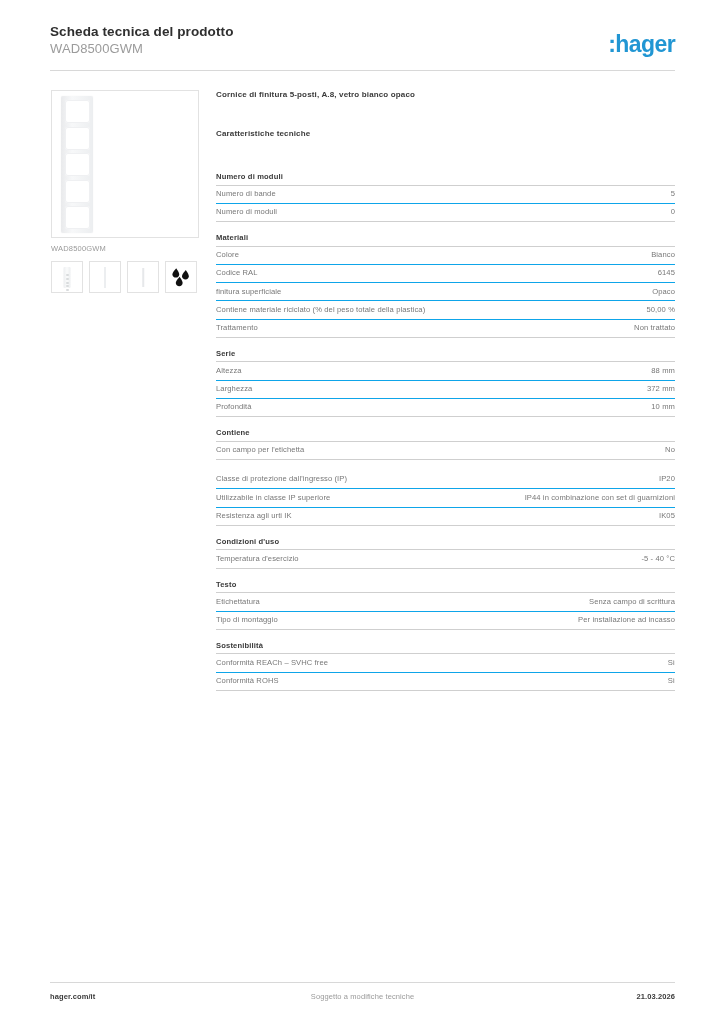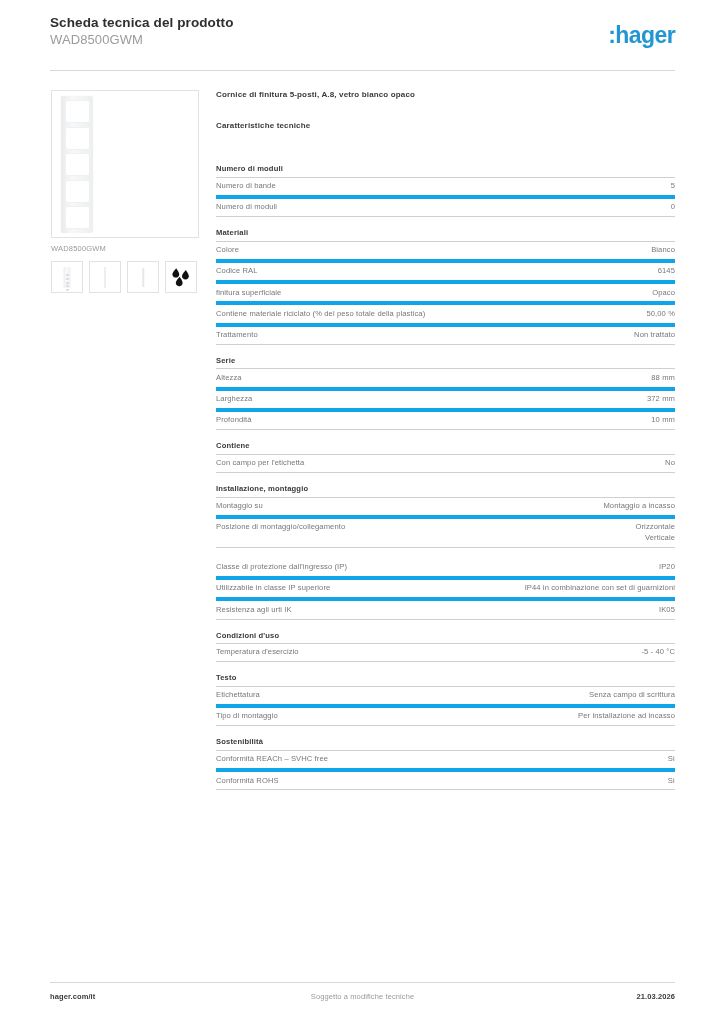--- a/index.html
+++ b/index.html
@@ -20,21 +20,21 @@
     position: relative;
     width: 724px;
     height: 1024px;
     box-sizing: border-box;
   }
 
   
   .header {
     position: absolute;
     left: 50px;
-    top: 14px;
+    top: 23px;
     width: 625px;
     height: 50px;
   }
   .header-title {
     font-size: 13.5px;
     font-weight: bold;
     color: #2f2f2f;
     letter-spacing: 0.1px;
     line-height: 17px;
   }
@@ -187,21 +187,21 @@
     position: absolute;
     left: 216px;
     top: 90px;
     width: 459px;
   }
   .product-desc {
     font-size: 8px;
     font-weight: bold;
     color: #3a3a3a;
     letter-spacing: 0.15px;
-    margin-bottom: 22px;
+    margin-bottom: 30px;
   }
   .specs-title {
     font-size: 8px;
     font-weight: bold;
     color: #3a3a3a;
     letter-spacing: 0.15px;
     margin-bottom: 34px;
   }
   .group {
     margin-bottom: 11px;
@@ -215,21 +215,21 @@
     border-bottom: 1px solid #cfcfcf;
   }
   .row {
     display: flex;
     justify-content: space-between;
     align-items: flex-start;
     font-size: 7.6px;
     color: #777777;
     letter-spacing: 0.1px;
     padding: 3.4px 0 3.4px 0;
-    border-bottom: 4px solid #0ea5e9;
+    border-bottom: 1px solid #0ea5e9;
     line-height: 10.5px;
   }
   .row:last-child {
     border-bottom: 1px solid #cfcfcf;
   }
   .row-label {
     text-align: left;
     padding-right: 12px;
   }
   .row-value {
@@ -392,32 +392,20 @@
           </div>
         </div>
         <div class="group">
           <div class="group-title">Contiene</div>
           <div class="row">
             <div class="row-label">Con campo per l'etichetta</div>
             <div class="row-value">No</div>
           </div>
         </div>
         <div class="group">
-          <div class="group-title">Installazione, montaggio</div>
-          <div class="row">
-            <div class="row-label">Montaggio su</div>
-            <div class="row-value">Montaggio a incasso</div>
-          </div>
-          <div class="row">
-            <div class="row-label">Posizione di montaggio/collegamento</div>
-            <div class="row-value">Orizzontale
-Verticale</div>
-          </div>
-        </div>
-        <div class="group">
           <div class="row">
             <div class="row-label">Classe di protezione dall'ingresso (IP)</div>
             <div class="row-value">IP20</div>
           </div>
           <div class="row">
             <div class="row-label">Utilizzabile in classe IP superiore</div>
             <div class="row-value">IP44 in combinazione con set di guarnizioni</div>
           </div>
           <div class="row">
             <div class="row-label">Resistenza agli urti IK</div>

